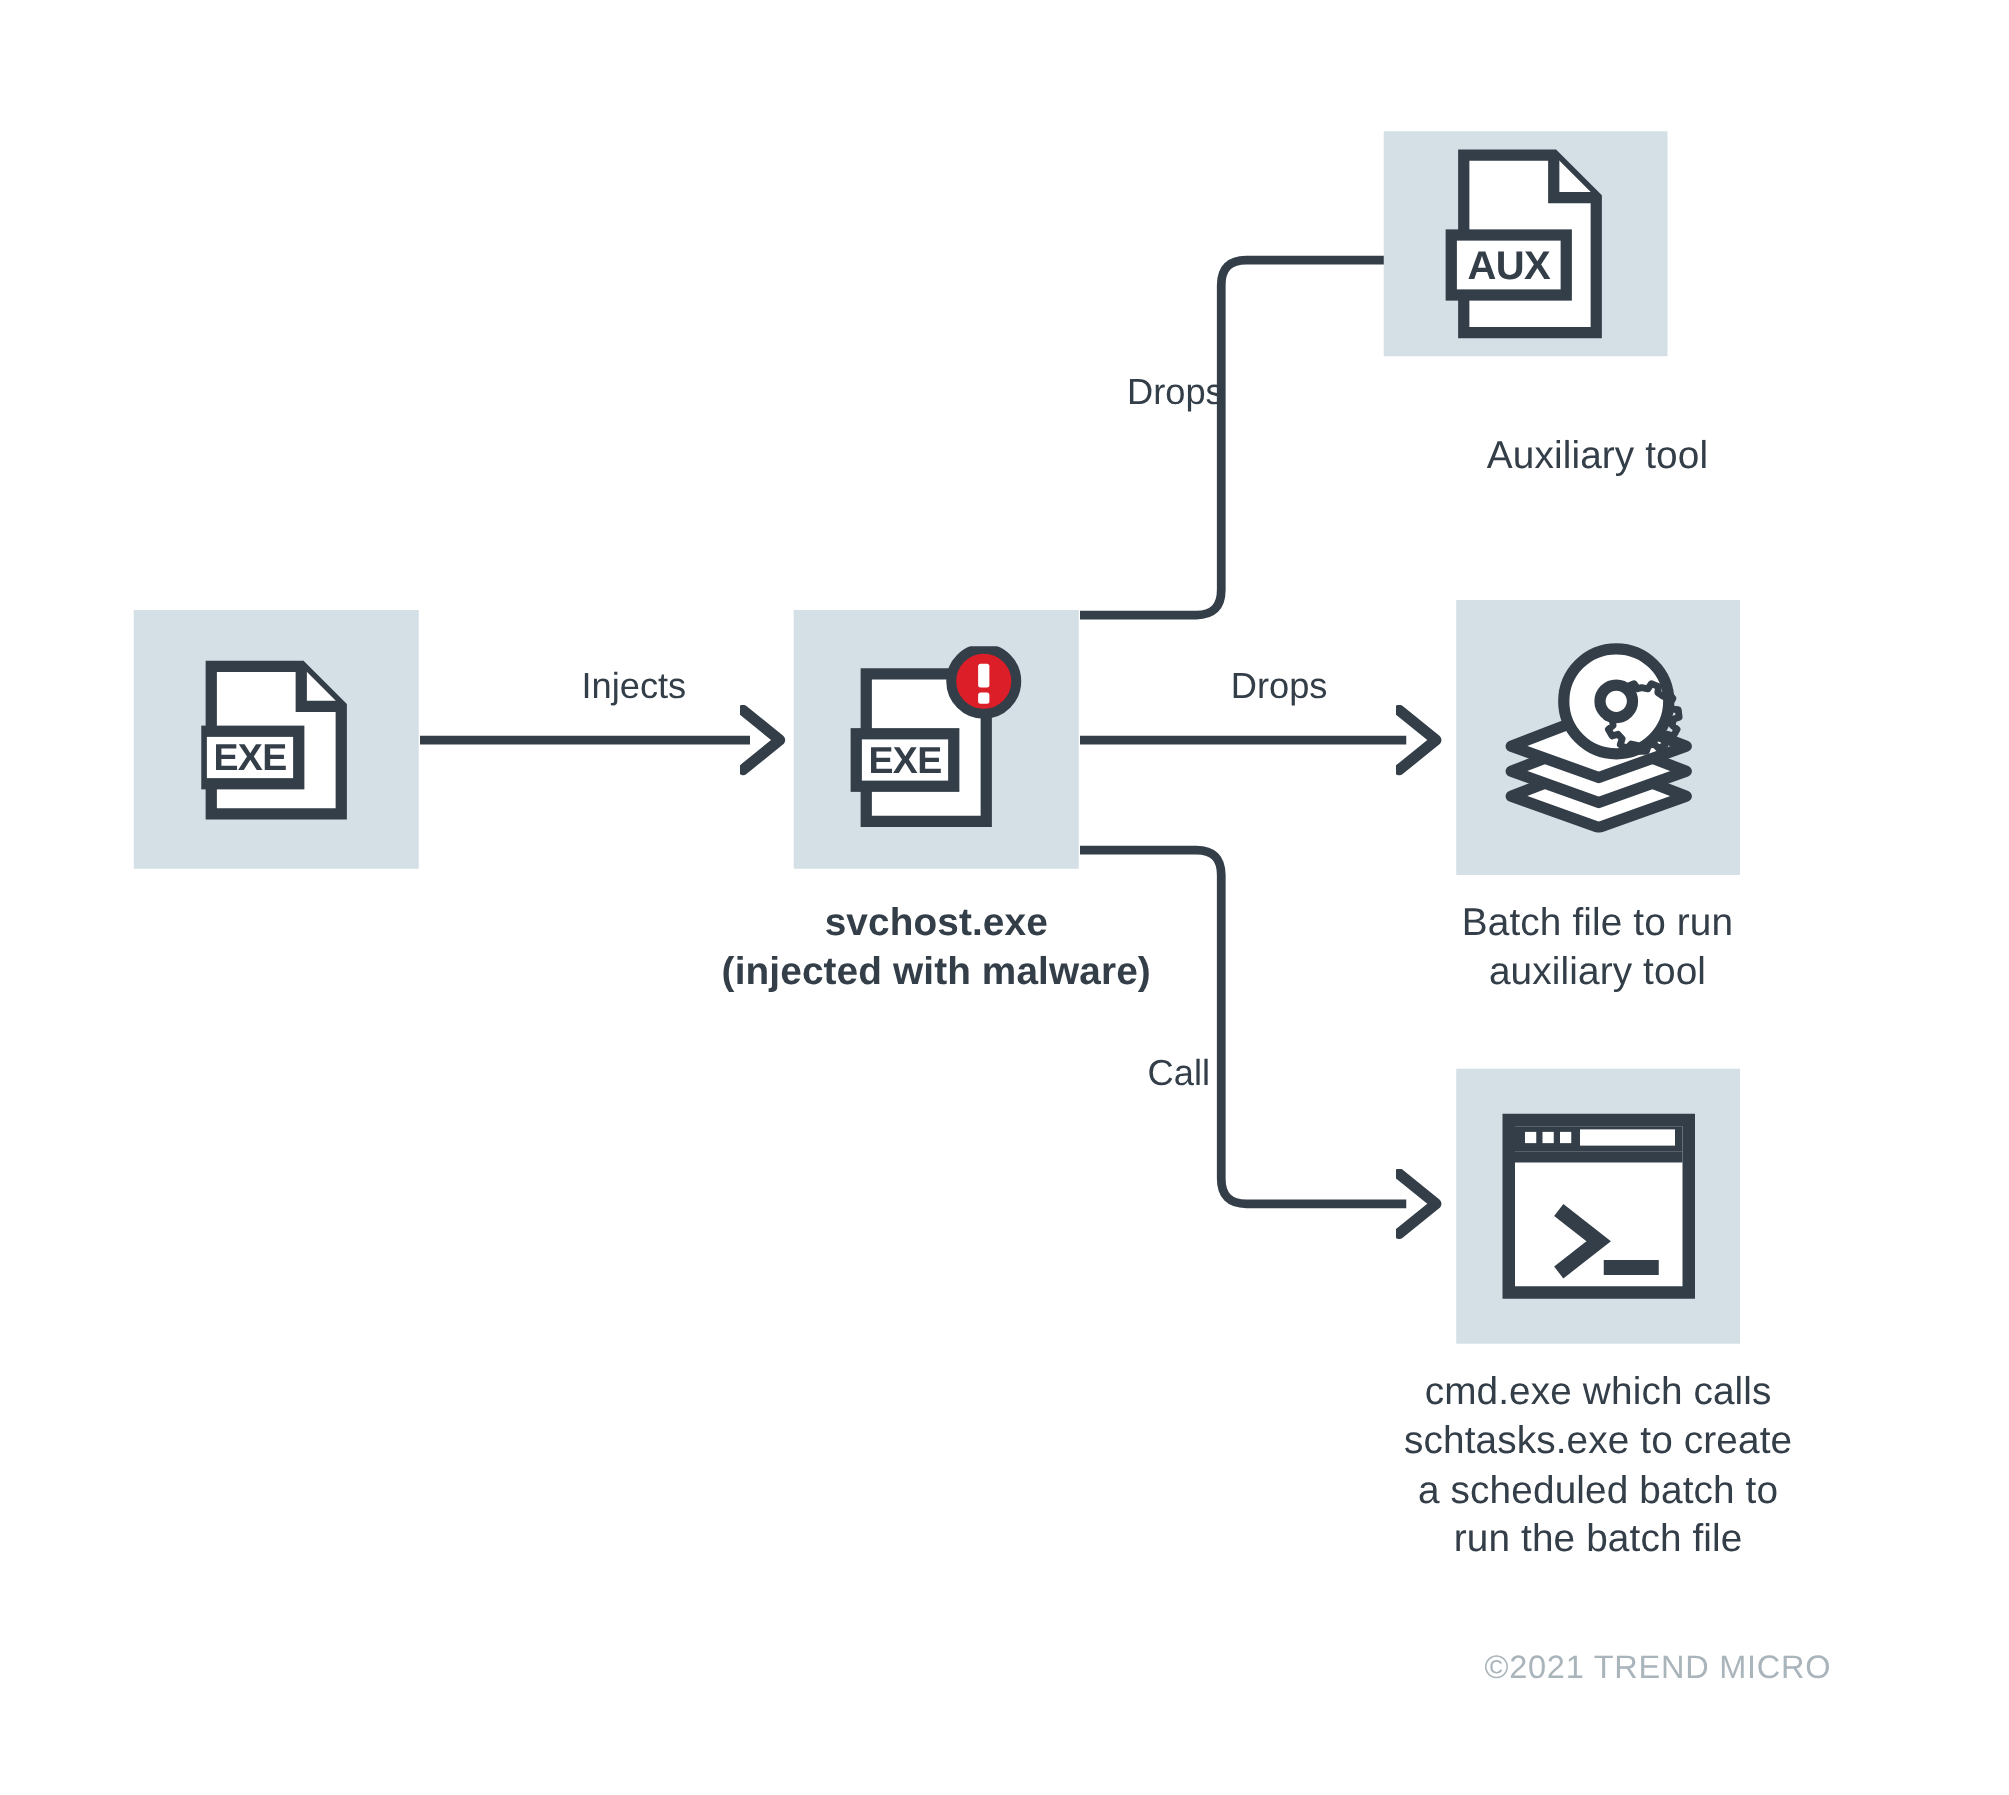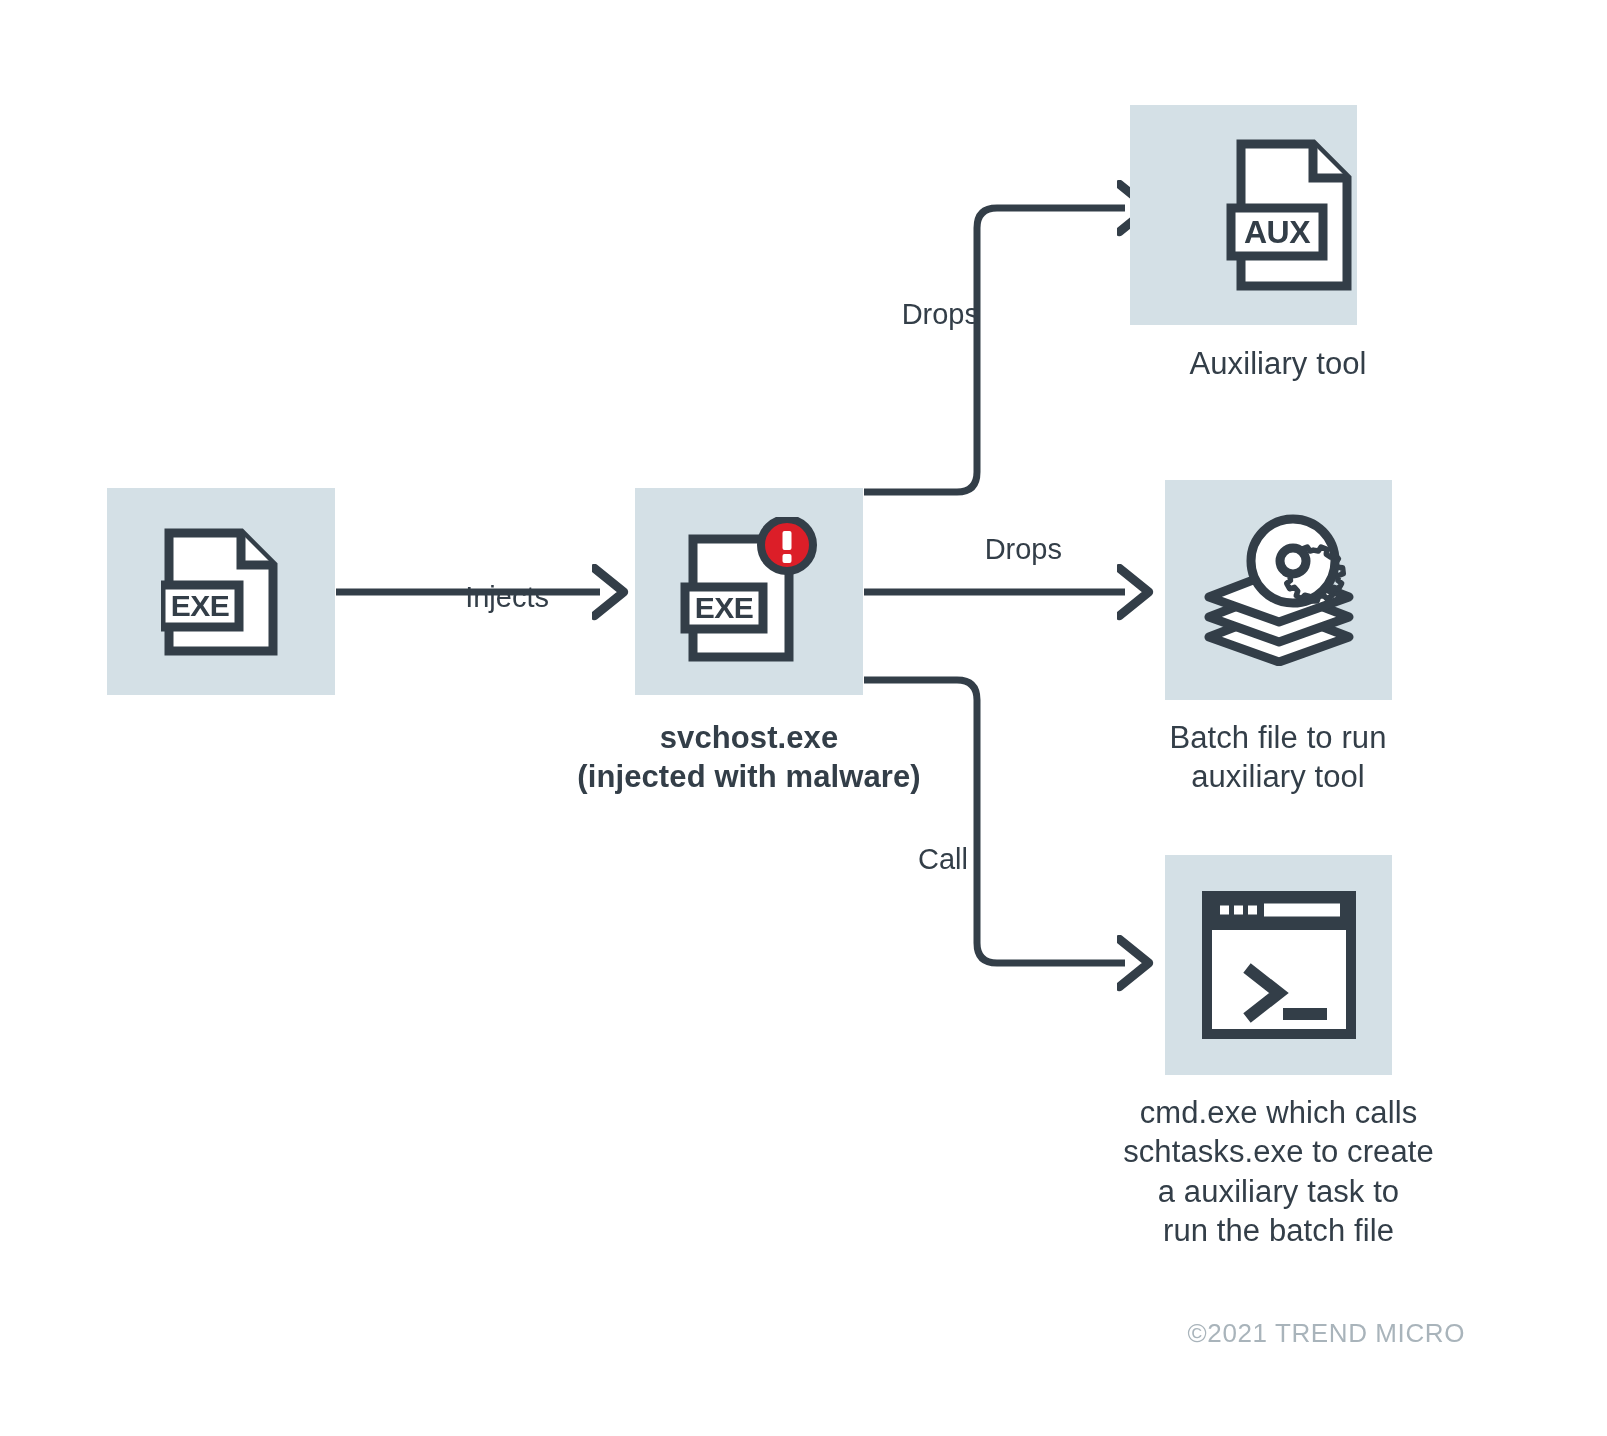--- a/index.html
+++ b/index.html
@@ -86,21 +86,21 @@
 
     <g>
       <path d="M864,592 L1125,592" fill="none" stroke="#333e48" stroke-width="7" stroke-linecap="butt" marker-end="url(#arrowhead)"></path>
     </g>
 
     <g>
       <path d="M864,680 L957,680 Q977,680 977,700 L977,943 Q977,963 997,963 L1125,963" fill="none" stroke="#333e48" stroke-width="7" stroke-linecap="butt" stroke-linejoin="round" marker-end="url(#arrowhead)"></path>
     </g>
   </svg>
 
-  <div class="edge-label" style="left:429px; top:533px; width:120px;margin-top:48px;">Injects</div>
+  <div class="edge-label" style="left:429px; top:533px; width:120px;">Injects</div>
 
   <div class="edge-label" style="left:859px; top:298px; width:120px;">Drops</div>
 
   <div class="edge-label" style="left:942px; top:533px; width:120px;">Drops</div>
 
   <div class="edge-label" style="left:868px; top:843px; width:100px;">Call</div>
 
   <div class="node">
     <div class="node-box" style="left:107px; top:488px; width:228px; height:207px;">
       <svg class="icon" width="120" height="130" viewBox="0 0 120 130" xmlns="http://www.w3.org/2000/svg">
@@ -127,21 +127,21 @@
         </g>
       </svg>
     </div>
     <div class="node-caption" style="left:574px; top:718px; width:350px;font-weight:bold;">
       <div>svchost.exe</div>
       <div>(injected with malware)</div>
     </div>
   </div>
 
   <div class="node">
-    <div class="node-box" style="left:1130px; top:105px; width:227px; height:220px;justify-content:flex-end;">
+    <div class="node-box" style="left:1107px; top:105px; width:227px; height:180px;">
       <svg class="icon" width="132" height="158" viewBox="0 0 132 158" xmlns="http://www.w3.org/2000/svg">
         <path d="M16,8 L88,8 L122,42 L122,150 L16,150 Z" fill="#ffffff" stroke="#333e48" stroke-width="9" stroke-linejoin="miter"></path>
         <path d="M88,8 L88,42 L122,42" fill="#ffffff" stroke="#333e48" stroke-width="9" stroke-linejoin="miter"></path>
         <rect x="6" y="72" width="92" height="48" fill="#ffffff" stroke="#333e48" stroke-width="9"></rect>
         <text x="52" y="107" text-anchor="middle" font-family="'Liberation Sans', sans-serif" font-size="32" font-weight="bold" fill="#333e48" letter-spacing="-0.5">AUX</text>
       </svg>
     </div>
     <div class="node-caption" style="left:1103px; top:344px; width:350px;">
       <div>Auxiliary tool</div>
     </div>
@@ -183,20 +183,20 @@
         <rect x="63" y="13.5" width="76" height="13" fill="#ffffff"></rect>
 
         <path d="M46,78 L78,103 L46,128" fill="none" stroke="#333e48" stroke-width="12" stroke-linecap="butt" stroke-linejoin="miter"></path>
 
         <rect x="82" y="118" width="44" height="12" fill="#333e48"></rect>
       </svg>
     </div>
     <div class="node-caption" style="left:1091px; top:1093px; width:375px;">
       <div>cmd.exe which calls</div>
       <div>schtasks.exe to create</div>
-      <div>a auxiliary task to</div>
+      <div>a scheduled batch to</div>
       <div>run the batch file</div>
     </div>
   </div>
 
   <div class="copyright">©2021 TREND MICRO</div>
 
 </div>
 
 </body></html>

